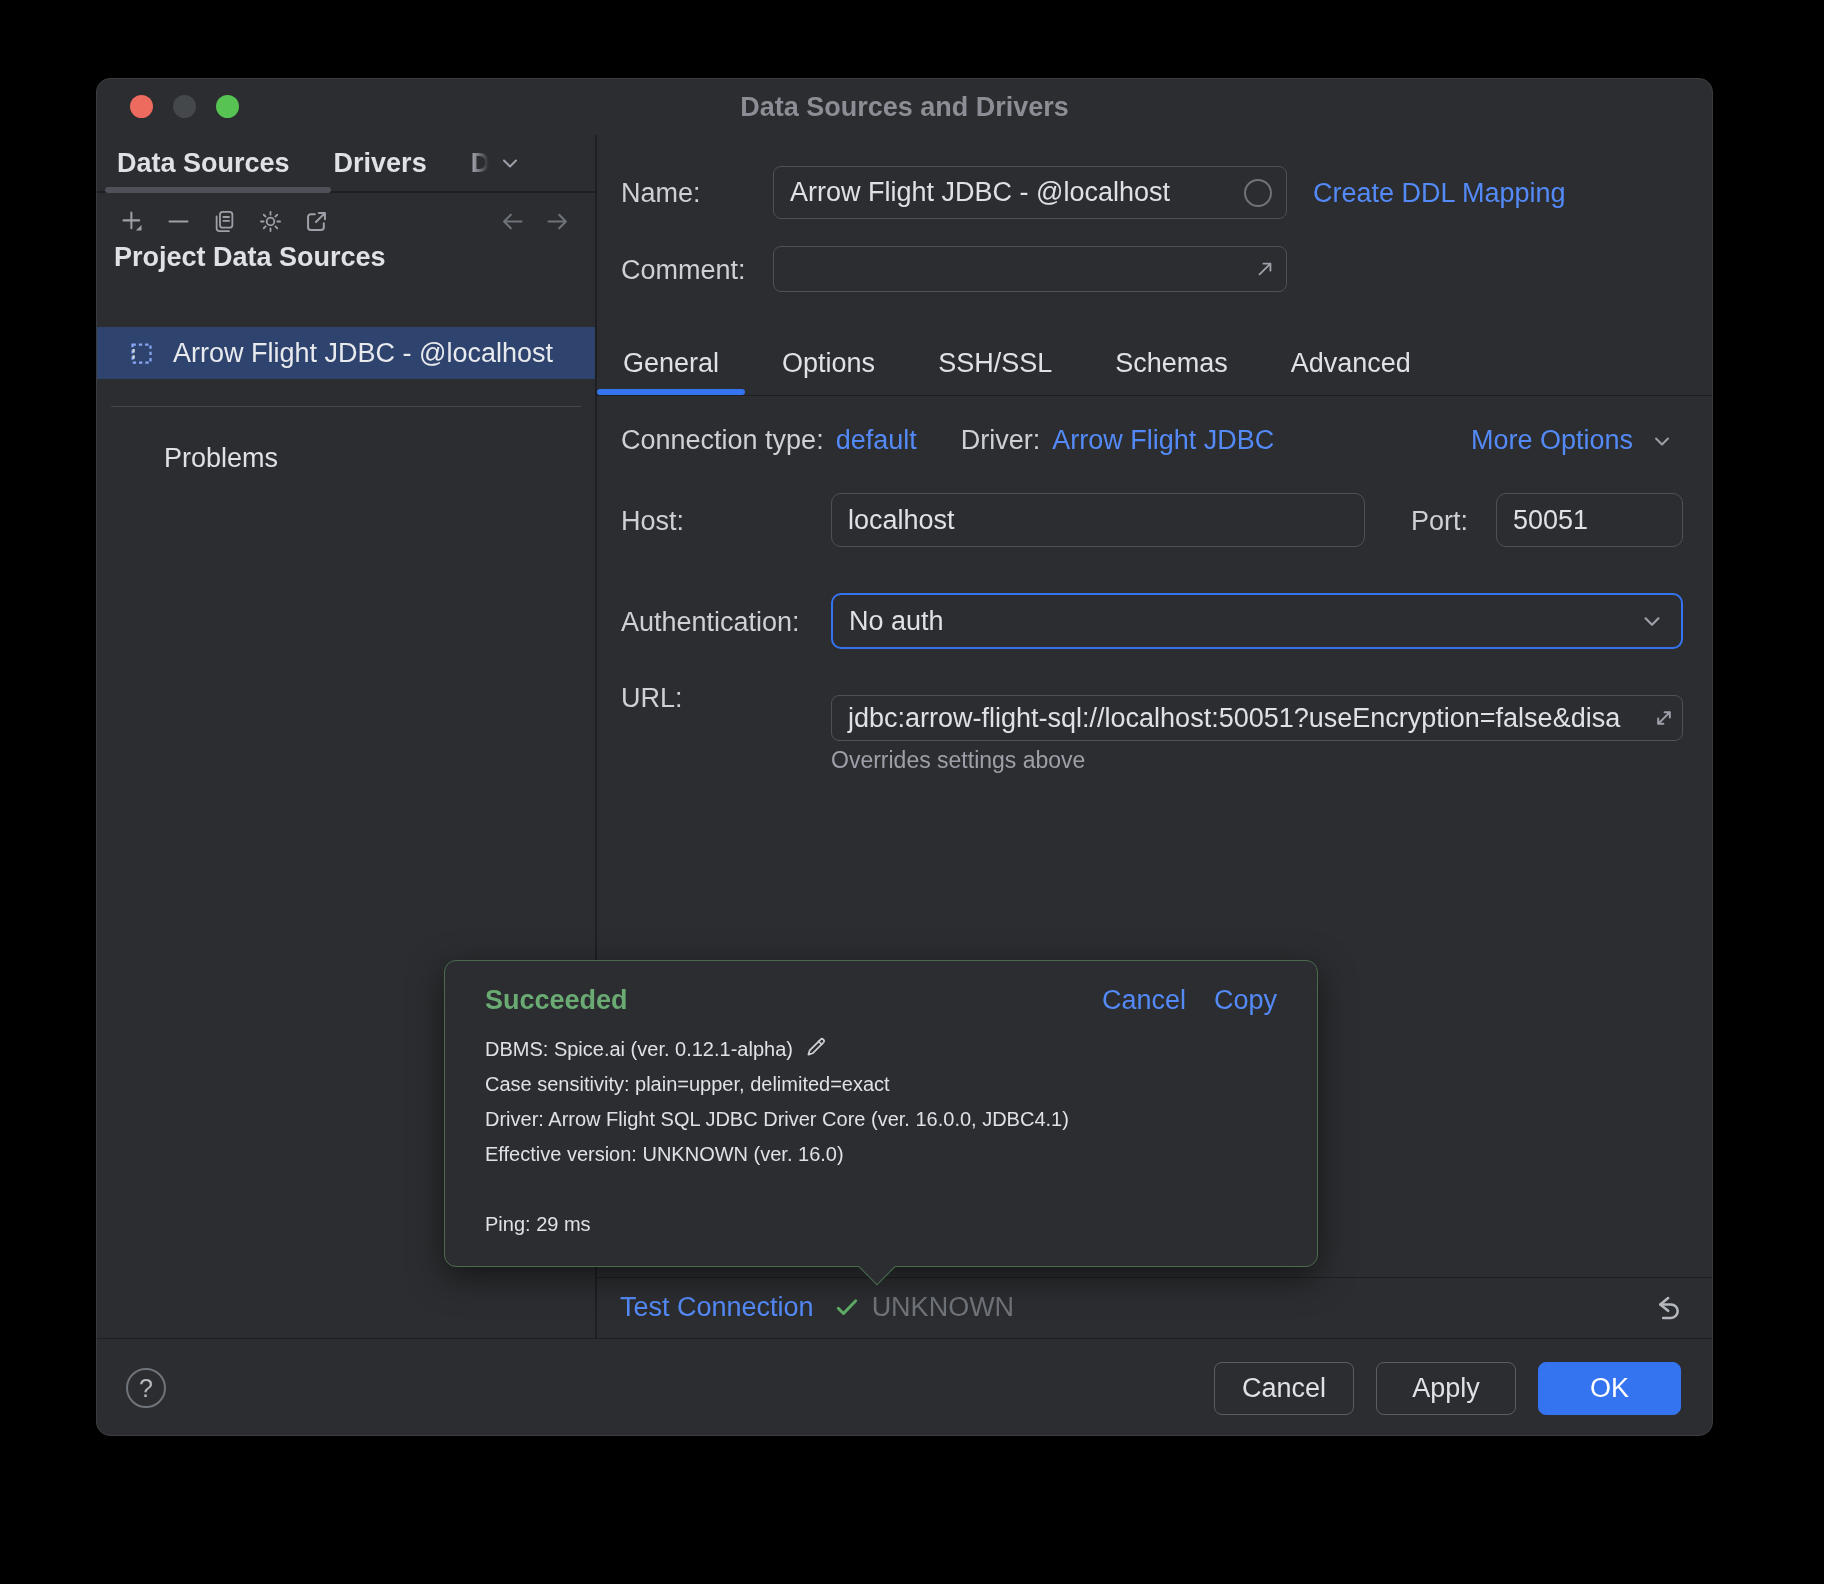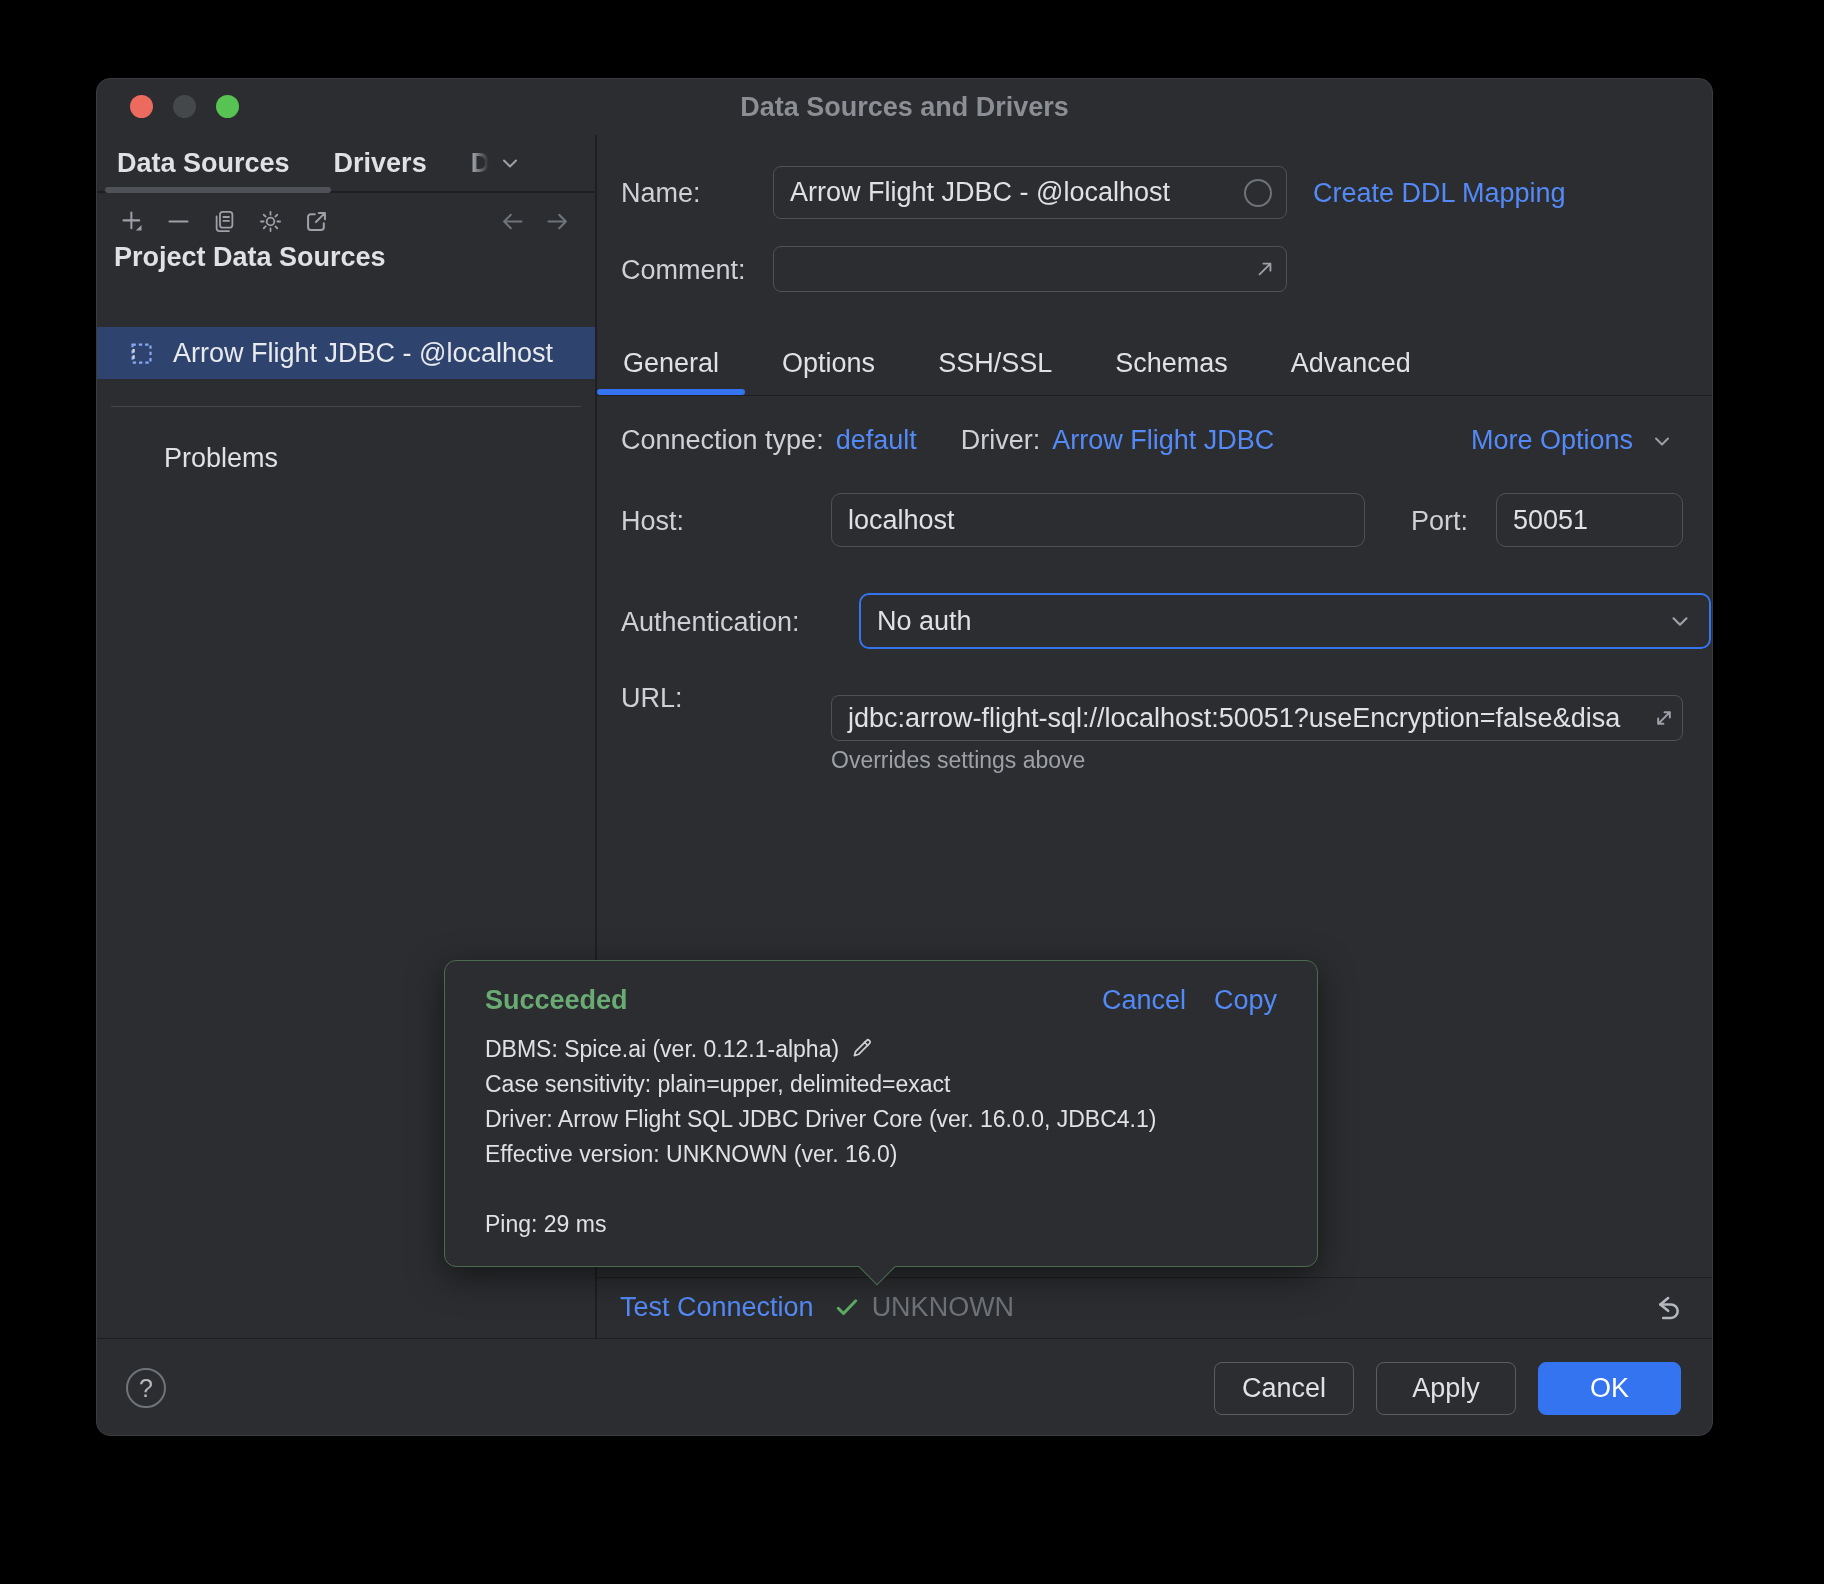--- a/index.html
+++ b/index.html
@@ -62,38 +62,38 @@
     height:6px; border-radius:3px; background:#3574f0; }
   .tabs-divider { position:absolute; left:498px; top:316px; width:1119px; height:1px; background:#1e1f22; }
 
   .conn-row { position:absolute; left:524px; top:346px; display:flex; align-items:center; }
   .conn-row .gap-s { margin-left:12px; } .conn-row .gap-l { margin-left:44px; }
   .more-options { position:absolute; right:38px; top:346px; display:flex; align-items:center; gap:17px; }
 
   .host-label { left:524px; top:427px; } .host-fld { left:734px; top:414px; width:534px; height:54px; border-radius:10px; }
   .port-label { left:1314px; top:427px; } .port-fld { left:1399px; top:414px; width:187px; height:54px; border-radius:10px; }
   .auth-label { left:524px; top:528px; }
-  .auth-fld { left:734px; top:514px; width:852px; height:56px; border:2px solid #3574f0; border-radius:10px;margin-left:28px; }
+  .auth-fld { left:734px; top:514px; width:852px; height:56px; border:2px solid #3574f0; border-radius:10px; }
   .auth-chevron { position:absolute; right:16px; top:50%; transform:translateY(-50%); display:flex; }
   .url-label { left:524px; top:604px; }
   .url-fld { left:734px; top:616px; width:852px; height:46px; padding-right:34px; }
   .url-expand { position:absolute; right:4px; top:50%; transform:translateY(-50%); display:flex; }
   .url-hint { position:absolute; left:734px; top:668px; font-size:23px; color:#9da0a8; }
 
   
   .popup { position:absolute; left:347px; top:881px; width:874px; height:307px;
     background:#2b2d30; border:1px solid #4a6b4e; border-radius:12px; z-index:5;
     box-shadow:0 10px 34px rgba(0,0,0,.5); padding:24px 40px; }
   .popup-arrow { position:absolute; left:419px; bottom:-14px; width:26px; height:26px;
     background:#2b2d30; border-right:1px solid #4a6b4e; border-bottom:1px solid #4a6b4e;
     transform:rotate(45deg); }
   .popup-head { display:flex; align-items:center; }
   .popup-status { color:#6aab73; font-weight:bold; font-size:27px; }
   .popup-links { margin-left:auto; display:flex; gap:28px; }
-  .popup-body { margin-top:16px; font-size:23px; line-height:35px; color:#dfe1e5; }
+  .popup-body { margin-top:16px; font-size:20px; line-height:35px; color:#dfe1e5; }
   .popup-line { white-space:nowrap; }
   .pencil { display:inline-flex; vertical-align:-4px; margin-left:10px; }
   .ping-line { margin-top:35px; white-space:nowrap; }
 
   
   .test-divider { position:absolute; left:498px; top:1198px; width:1119px; height:1px; background:#1e1f22; }
   .test-row { position:absolute; left:523px; top:1200px; height:56px; display:flex; align-items:center; }
   .test-check { margin-left:18px; display:flex; }
   .test-status { margin-left:10px; color:#6f737a; }
   .undo-btn { position:absolute; left:1552px; top:1212px; width:34px; height:34px; display:flex; }

